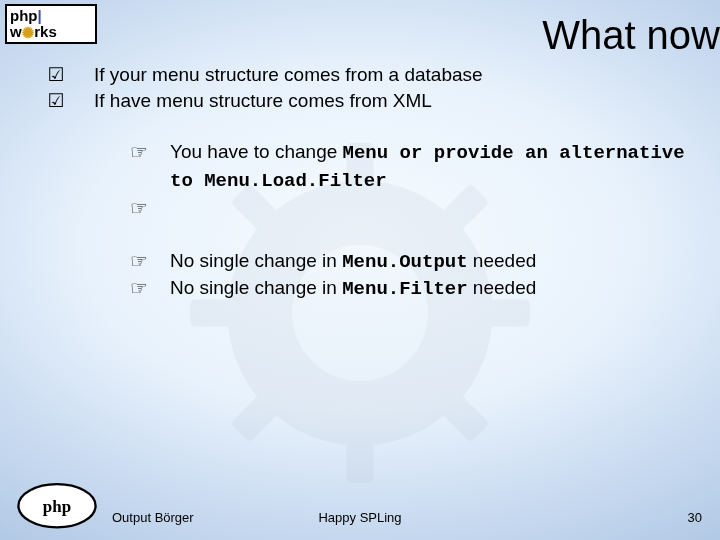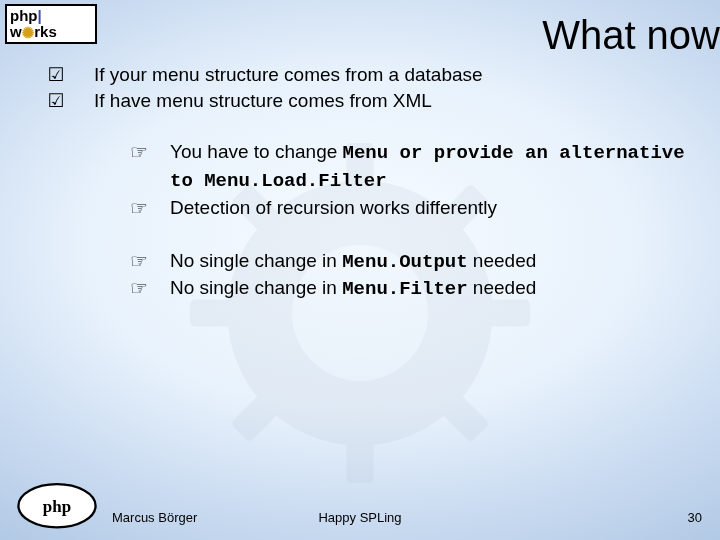--- a/index.html
+++ b/index.html
@@ -80,21 +80,20 @@
 
     <div class="group">
       <div class="row indent">
         <div class="chk">☞</div>
         <div class="txt">
           <span>You have to change </span><span class="mono">Menu </span><span class="mono">or provide an alternative to </span><span class="mono">Menu.Load.Filter</span>
         </div>
       </div>
       <div class="row indent">
         <div class="chk">☞</div>
-        <div class="txt">Detection of recursion works differently</div>
       </div>
     </div>
 
     <div class="group">
       <div class="row indent">
         <div class="chk">☞</div>
         <div class="txt">
           <span>No single change in </span><span class="mono">Menu.Output</span><span> needed</span>
         </div>
       </div>
@@ -106,18 +105,18 @@
       </div>
     </div>
   </div>
 
   <svg class="phplogo" viewBox="0 0 120 70">
     <ellipse cx="60" cy="36" rx="50" ry="28" fill="#fff" stroke="#000" stroke-width="3"></ellipse>
     <text x="60" y="44" text-anchor="middle" font-family="Verdana" font-weight="bold" font-size="22" fill="#000">php</text>
   </svg>
 
   <div class="footer">
-    <div class="author">Marcus Börger</div>
+    <div class="author">Output Börger</div>
     <div class="center">Happy SPLing</div>
     <div class="pageno">30</div>
   </div>
 
 </div>
 
 </body></html>

